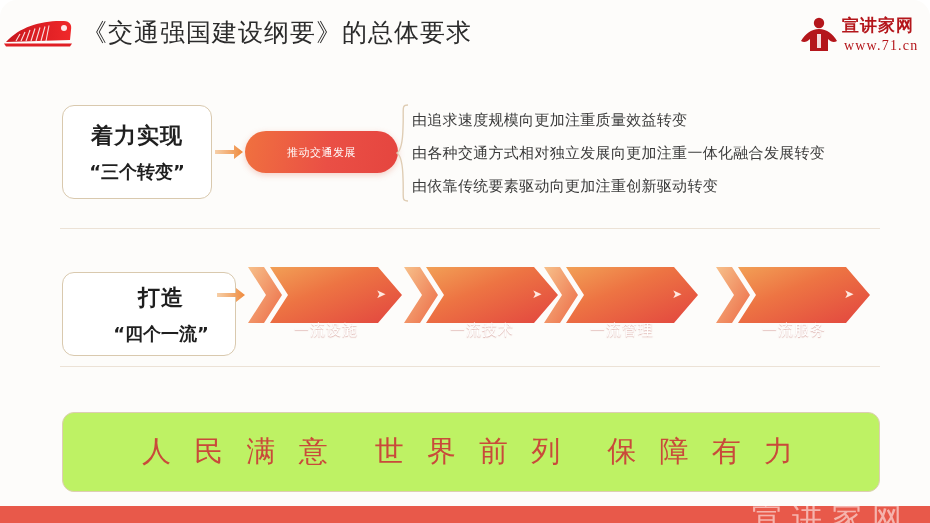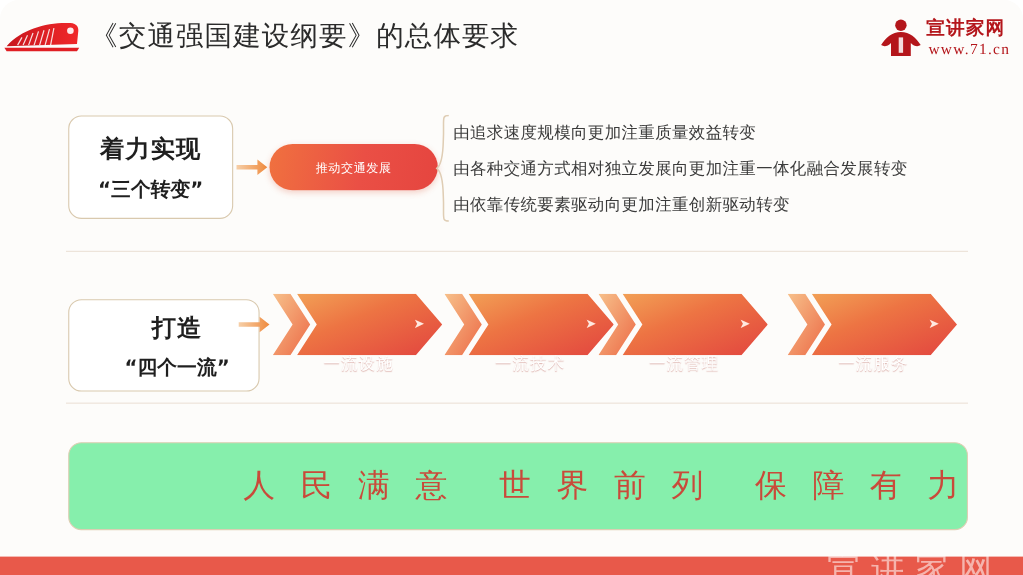--- a/index.html
+++ b/index.html
@@ -89,23 +89,23 @@
     margin-top:35px;
   }
   .chev .tip{
     position:absolute;right:16px;top:21px;
     color:#ffe9e0;font-size:12px;line-height:12px;
   }
   .c0{left:0px;}   .c1{left:156px;} .c2{left:296px;} .c3{left:468px;}
 
   
   .slogan-box{
-    position:absolute;left:62px;top:402px;width:816px;height:78px;
-    border:1.4px solid #ddceb3;border-radius:12px;background:#86efac;
-    display:flex;align-items:center;justify-content:flex-end;
+    position:absolute;left:62px;top:412px;width:816px;height:78px;
+    border:1.4px solid #ddceb3;border-radius:12px;background:#bef264;
+    display:flex;align-items:center;justify-content:center;
   }
   .slogan{
     display:flex;align-items:center;gap:40px;
     color:#c94a3a;font-size:29px;letter-spacing:7px;
     font-family:"DejaVu Sans",sans-serif;
   }
   .slogan span{white-space:nowrap;}
 
   
   .bottom-bar{

